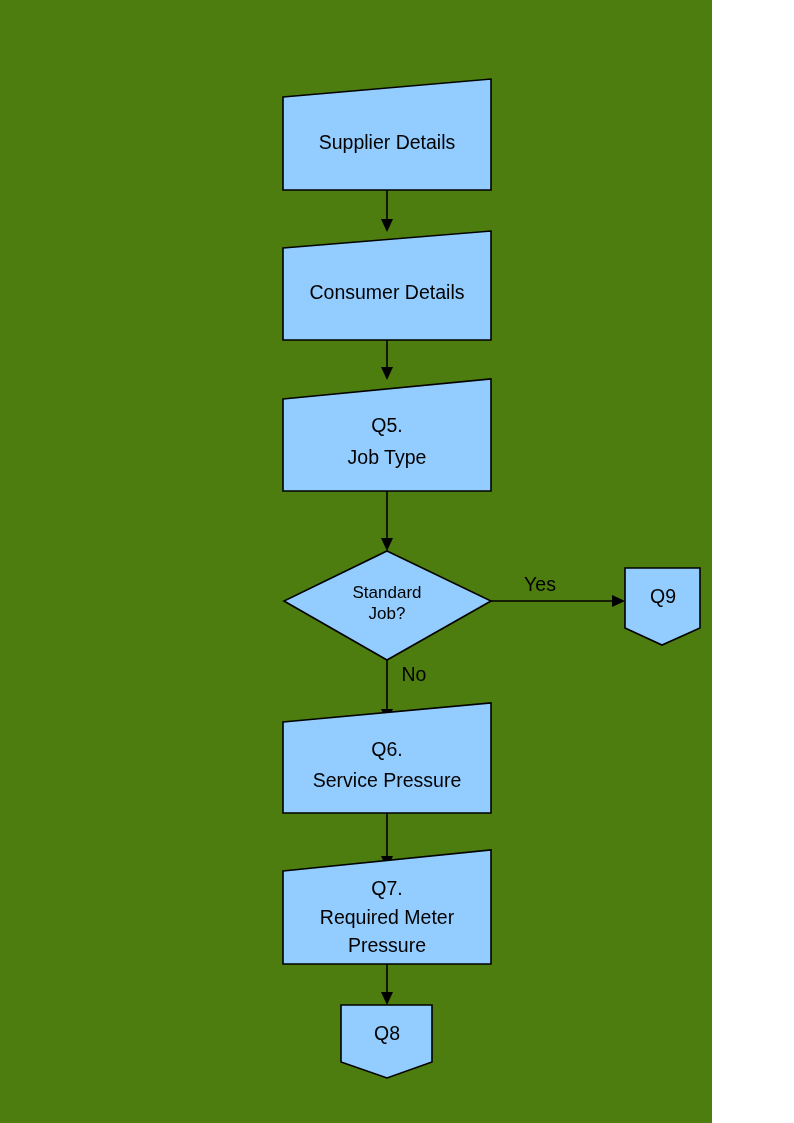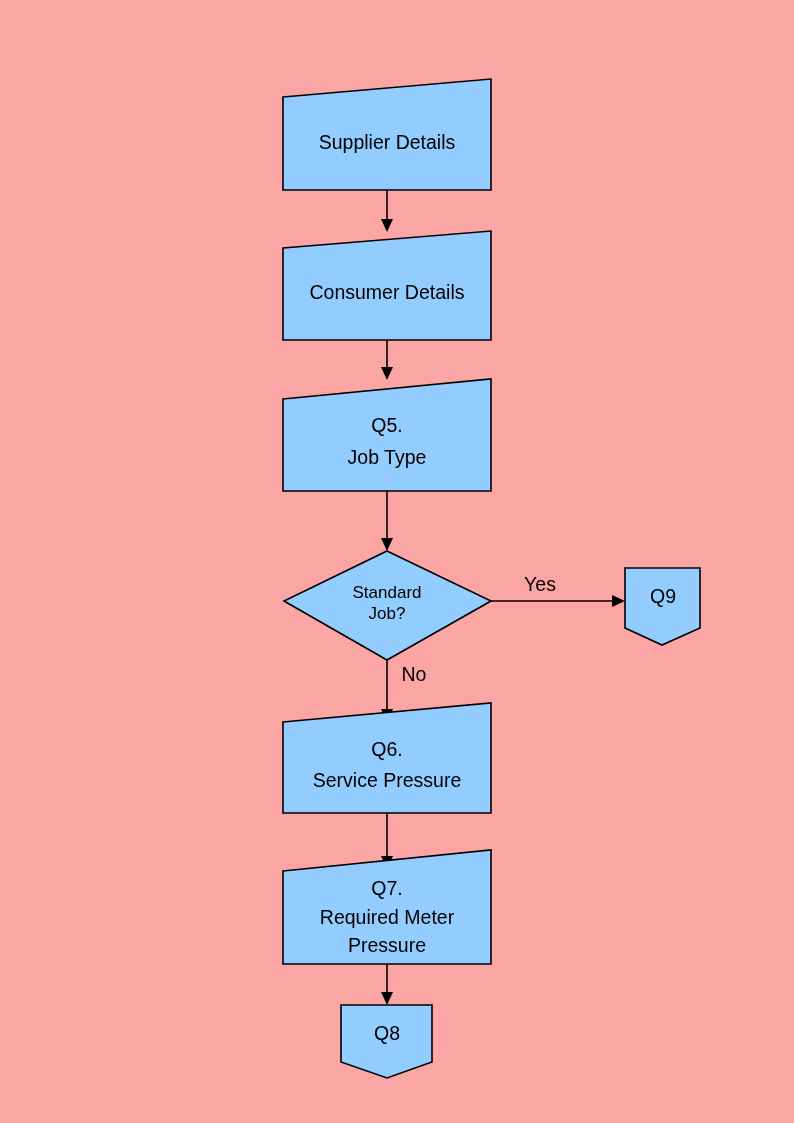--- a/index.html
+++ b/index.html
@@ -9,23 +9,23 @@
     background: #ffffff;
   }
   body {
     width: 794px;
     height: 1123px;
     font-family: "Liberation Sans", sans-serif;
     overflow: hidden;
   }
   #flowchart-canvas {
     position: relative;
-    width: 794px;
+    width: 712px;
     height: 1123px;
-    background: #fca5a5;
+    background: #4d7c0f;
   }
   svg.diagram {
     display: block;
     width: 794px;
     height: 1123px;
   }
   .node-shape {
     stroke: #000000;
     stroke-width: 1.6;
     stroke-linejoin: miter;

